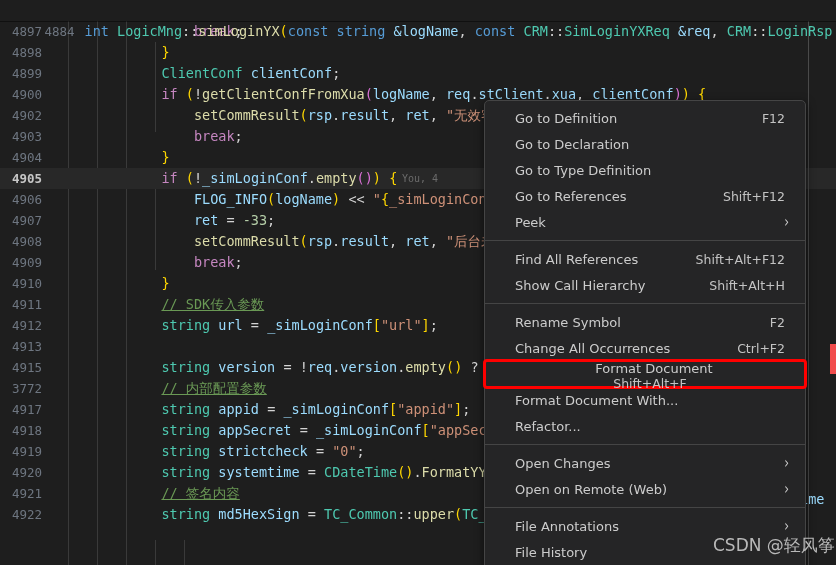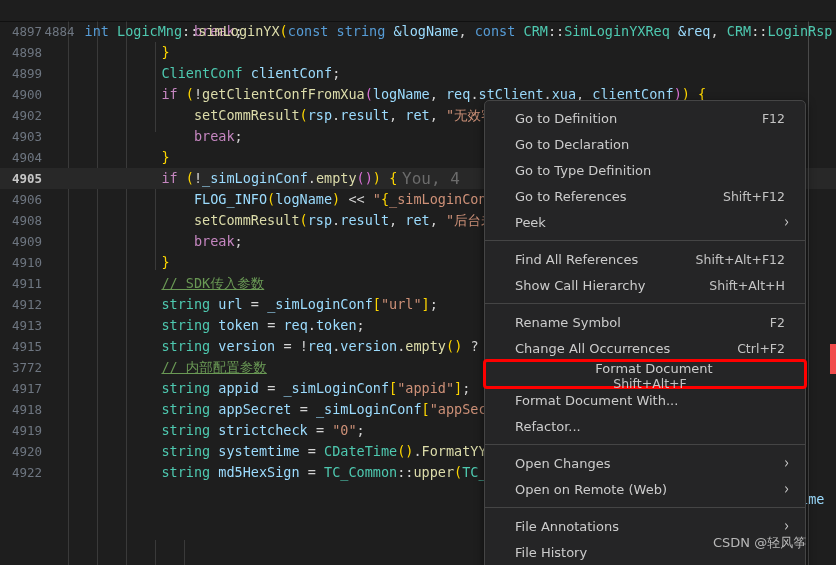--- a/index.html
+++ b/index.html
@@ -74,21 +74,21 @@
   .row-code {
     position: absolute;
     left: 64px; top: 0;
     white-space: pre;
   }
   .blame {
     position: absolute;
     top: 0;
     left: 402px;
     color: #6b6b6b;
-    font-size: 16px;
+    font-size: 10px;
     font-family: "DejaVu Sans Mono", "Liberation Mono", monospace;
   }
 
   
   .guides { position: absolute; left: 0; top: 0; width: 836px; height: 565px; z-index: 0; pointer-events: none; }
   .gv { position: absolute; width: 1px; background: #3a3a3a; }
 
   
   .kw   { color: #c586c0; }  
   .ty   { color: #4ec9b0; }  
@@ -166,21 +166,21 @@
     border-radius: 2px;
     flex-direction: column;
   }
 
   
   .watermark {
     position: absolute;
     left: 713px; top: 534px;
     color: #b9b9b9;
     font-family: "DejaVu Sans", "Liberation Sans", sans-serif;
-    font-size: 13px;
+    font-size: 17px;
     z-index: 25;
     white-space: nowrap;
   }
 </style>
 </head>
 <body>
 
 <div id="editor">
 
   <div class="guides">
@@ -203,32 +203,34 @@
   <div class="code-rows" id="code-rows">
       <div class="row"><span class="gutter-num">4897</span><span class="row-code" style="left: 193.92px;"><span class="kw">break</span><span class="op">;</span></span></div>
       <div class="row"><span class="gutter-num">4898</span><span class="row-code" style="left: 161.44px;"><span class="br1">}</span></span></div>
       <div class="row"><span class="gutter-num">4899</span><span class="row-code" style="left: 161.44px;"><span class="ty">ClientConf </span><span class="var">clientConf</span><span class="op">;</span></span></div>
       <div class="row"><span class="gutter-num">4900</span><span class="row-code" style="left: 161.44px;"><span class="kw">if </span><span class="br1">(</span><span class="op">!</span><span class="fn">getClientConfFromXua</span><span class="br2">(</span><span class="var">logName</span><span class="op">, </span><span class="var">req</span><span class="op">.</span><span class="var">stClient</span><span class="op">.</span><span class="var">xua</span><span class="op">, </span><span class="var">clientConf</span><span class="br2">)</span><span class="br1">)</span><span class="op"> </span><span class="br1">{</span></span></div>
       <div class="row"><span class="gutter-num">4902</span><span class="row-code" style="left: 193.92px;"><span class="fn">setCommResult</span><span class="br1">(</span><span class="var">rsp</span><span class="op">.</span><span class="var">result</span><span class="op">, </span><span class="var">ret</span><span class="op">, </span><span class="str">"无效客户</span></span></div>
       <div class="row"><span class="gutter-num">4903</span><span class="row-code" style="left: 193.92px;"><span class="kw">break</span><span class="op">;</span></span></div>
       <div class="row"><span class="gutter-num">4904</span><span class="row-code" style="left: 161.44px;"><span class="br1">}</span></span></div>
       <div class="row active"><span class="gutter-num">4905</span><span class="row-code" style="left: 161.44px;"><span class="kw">if </span><span class="br1">(</span><span class="op">!</span><span class="var">_simLoginConf</span><span class="op">.</span><span class="fn">empty</span><span class="br2">(</span><span class="br2">)</span><span class="br1">)</span><span class="op"> </span><span class="br1">{</span></span><span class="blame">You, 4</span></div>
       <div class="row"><span class="gutter-num">4906</span><span class="row-code" style="left: 193.92px;"><span class="var">FLOG_INFO</span><span class="br1">(</span><span class="var">logName</span><span class="br1">)</span><span class="op"> &lt;&lt; </span><span class="str">"</span><span class="br1">{</span><span class="str">_simLoginConf</span></span></div>
+      <div class="row"><span class="gutter-num">4907</span><span class="row-code" style="left: 193.92px;"><span class="var">ret </span><span class="op">= </span><span class="num">-33</span><span class="op">;</span></span></div>
       <div class="row"><span class="gutter-num">4908</span><span class="row-code" style="left: 193.92px;"><span class="fn">setCommResult</span><span class="br1">(</span><span class="var">rsp</span><span class="op">.</span><span class="var">result</span><span class="op">, </span><span class="var">ret</span><span class="op">, </span><span class="str">"后台未配</span></span></div>
       <div class="row"><span class="gutter-num">4909</span><span class="row-code" style="left: 193.92px;"><span class="kw">break</span><span class="op">;</span></span></div>
       <div class="row"><span class="gutter-num">4910</span><span class="row-code" style="left: 161.44px;"><span class="br1">}</span></span></div>
       <div class="row"><span class="gutter-num">4911</span><span class="row-code" style="left: 161.44px;"><span class="cmt">// SDK传入参数</span></span></div>
       <div class="row"><span class="gutter-num">4912</span><span class="row-code" style="left: 161.44px;"><span class="ty">string </span><span class="var">url </span><span class="op">= </span><span class="var">_simLoginConf</span><span class="br1">[</span><span class="str">"url"</span><span class="br1">]</span><span class="op">;</span></span></div>
-      <div class="row"><span class="gutter-num">4913</span><span class="row-code" style="left: 161.44px;"><span class="ty">string </span><span class="var">token </span><span class="op">= </span><span class="var">req</span><span class="op">.</span><span class="var">token</span><span class="op">;</span></span></div>
+      <div class="row"><span class="gutter-num">4913</span></div>
       <div class="row"><span class="gutter-num">4915</span><span class="row-code" style="left: 161.44px;"><span class="ty">string </span><span class="var">version </span><span class="op">= </span><span class="op">!</span><span class="var">req</span><span class="op">.</span><span class="var">version</span><span class="op">.</span><span class="fn">empty</span><span class="br1">(</span><span class="br1">)</span><span class="op"> ? </span><span class="var">re</span></span></div>
       <div class="row"><span class="gutter-num">3772</span><span class="row-code" style="left: 161.44px;"><span class="cmt">// 内部配置参数</span></span></div>
       <div class="row"><span class="gutter-num">4917</span><span class="row-code" style="left: 161.44px;"><span class="ty">string </span><span class="var">appid </span><span class="op">= </span><span class="var">_simLoginConf</span><span class="br1">[</span><span class="str">"appid"</span><span class="br1">]</span><span class="op">;</span></span></div>
       <div class="row"><span class="gutter-num">4918</span><span class="row-code" style="left: 161.44px;"><span class="ty">string </span><span class="var">appSecret </span><span class="op">= </span><span class="var">_simLoginConf</span><span class="br1">[</span><span class="str">"appSecre</span></span></div>
       <div class="row"><span class="gutter-num">4919</span><span class="row-code" style="left: 161.44px;"><span class="ty">string </span><span class="var">strictcheck </span><span class="op">= </span><span class="str">"0"</span><span class="op">;</span></span></div>
       <div class="row"><span class="gutter-num">4920</span><span class="row-code" style="left: 161.44px;"><span class="ty">string </span><span class="var">systemtime </span><span class="op">= </span><span class="ty">CDateTime</span><span class="br1">(</span><span class="br1">)</span><span class="op">.</span><span class="fn">FormatYYYY</span></span></div>
+      <div class="row"><span class="gutter-num">4921</span><span class="row-code" style="left: 161.44px;"><span class="cmt">// 签名内容</span></span></div>
       <div class="row"><span class="gutter-num">4922</span><span class="row-code" style="left: 161.44px;"><span class="ty">string </span><span class="var">md5HexSign </span><span class="op">= </span><span class="ty">TC_Common</span><span class="op">::</span><span class="fn">upper</span><span class="br1">(</span><span class="ty">TC_MD</span></span></div>
     </div>
 
   <div style="position:absolute; left:800px; top:489px; z-index:1; color:#9cdcfe; font-family:'DejaVu Sans Mono','Liberation Mono',monospace; font-size:13.5px; line-height:21px; white-space:pre;">ime</div>
 </div>
 
 <div id="ctxmenu">
     <div class="mi">
       <span class="mi-label">Go to Definition</span>
       <span class="mi-spacer"></span>

